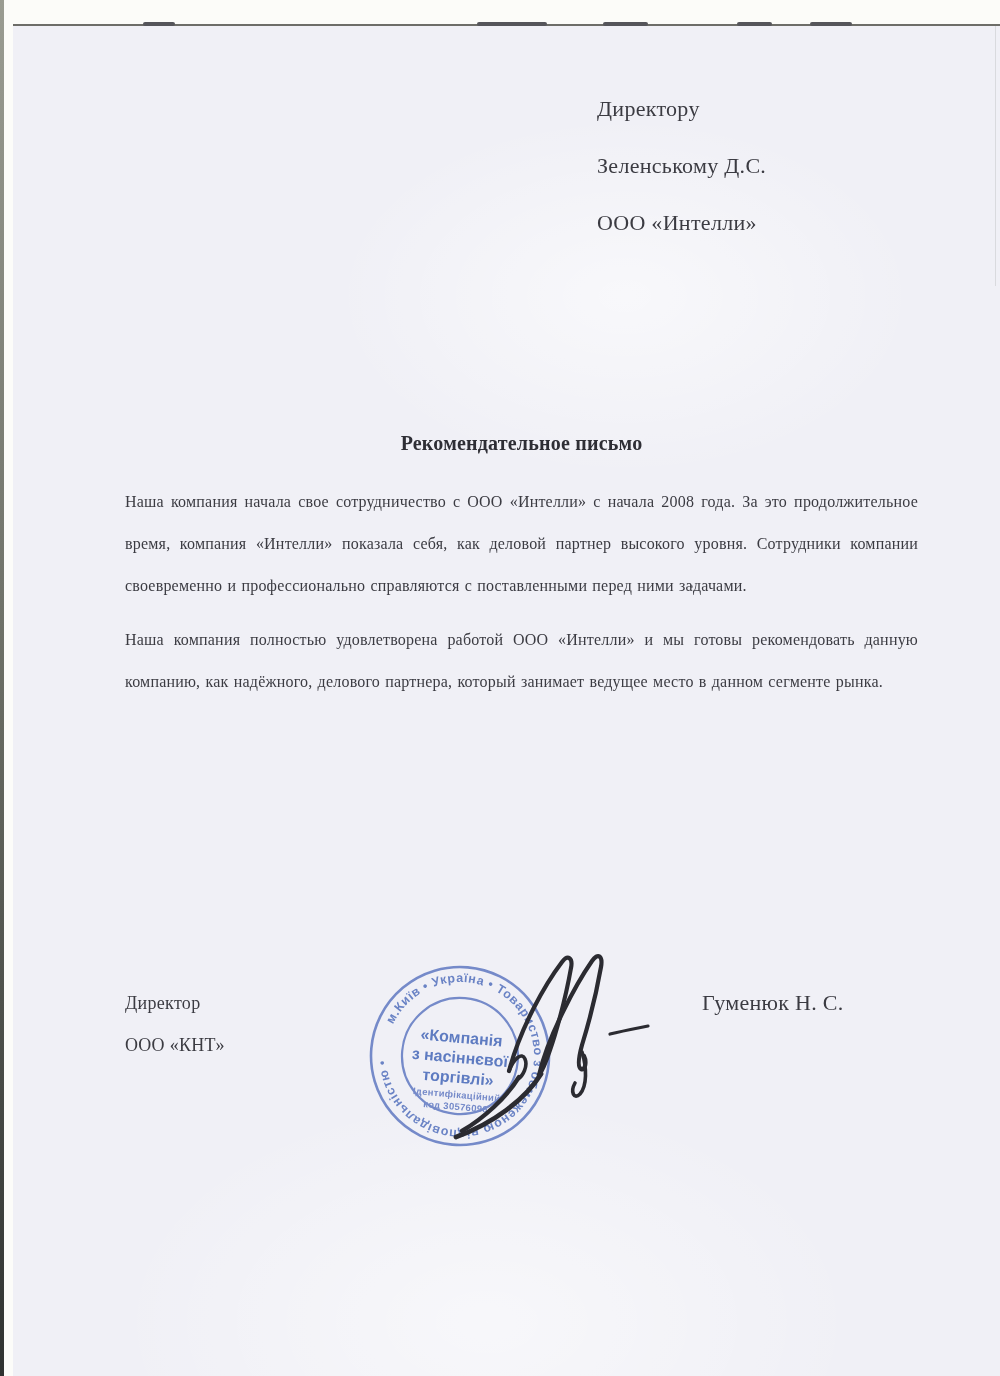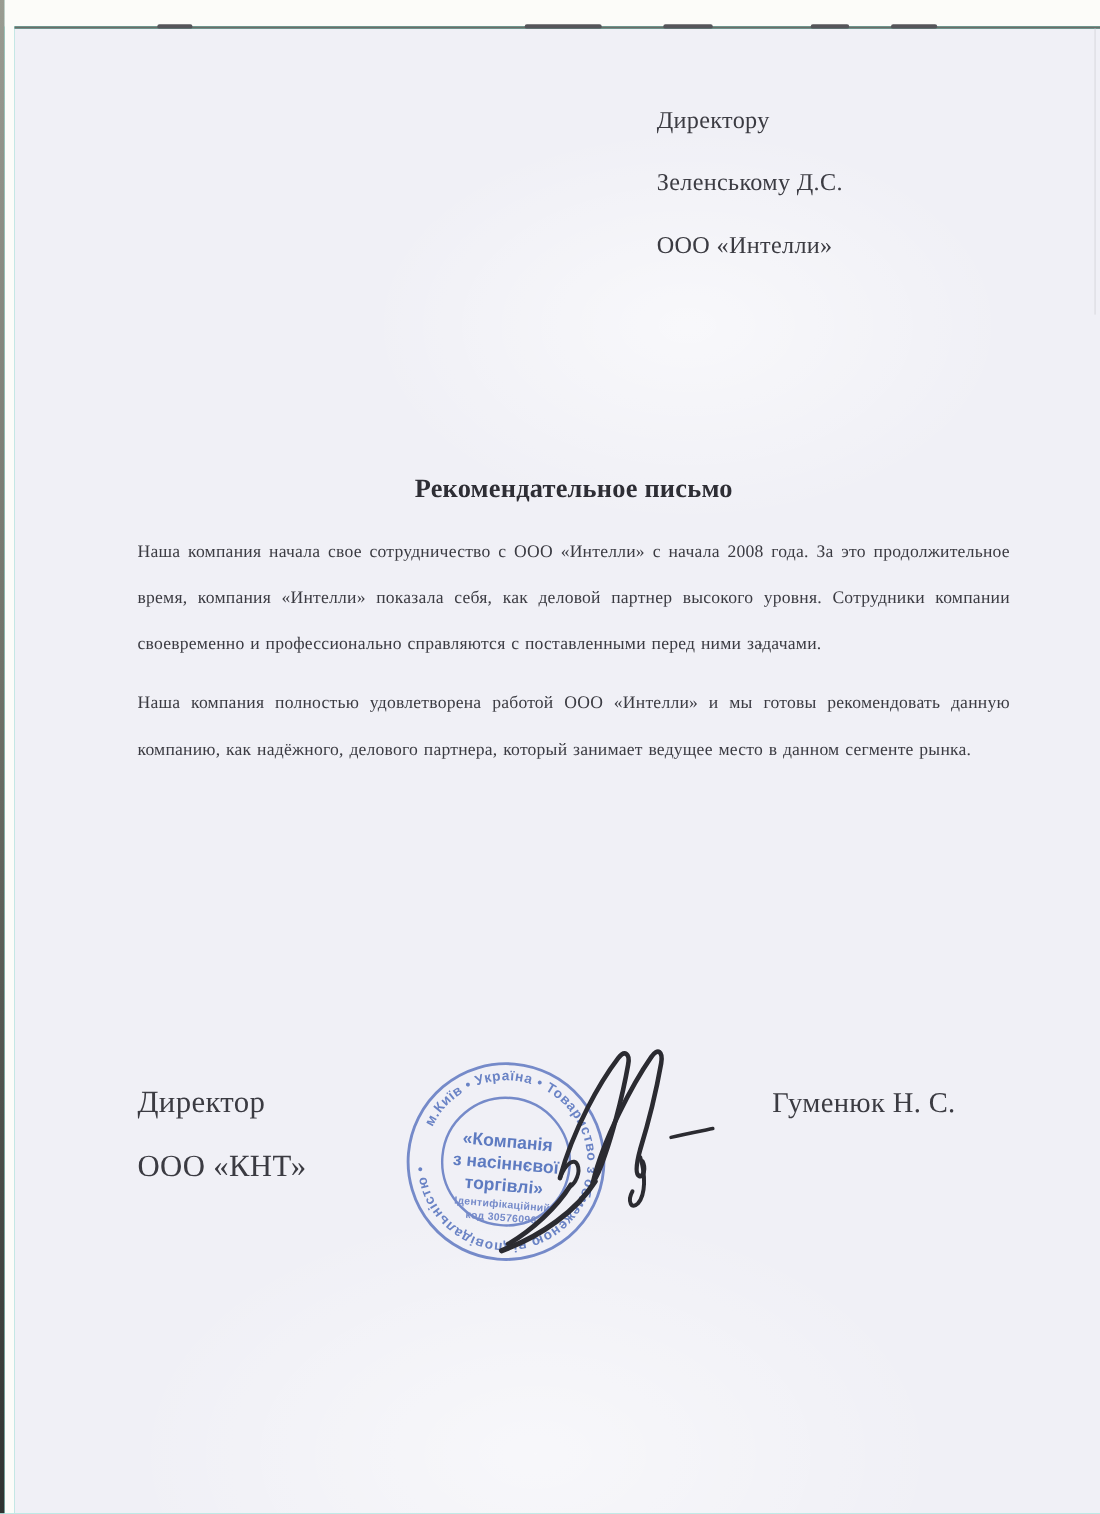--- a/index.html
+++ b/index.html
@@ -1,18 +1,18 @@
 <!DOCTYPE html>
 <html><head>
 <meta charset="utf-8">
 <style>
   html,body{margin:0;padding:0;background:#ffffff;}
   .scan{
     position:relative;width:1000px;height:1376px;overflow:hidden;
-    background:#14b8a6;
+    background:#f97316;
     font-family:"Liberation Serif", serif;
   }
   
   .page{
     position:absolute;left:13px;top:26px;right:0;bottom:0;
     background:
       radial-gradient(ellipse 420px 260px at 62% 20%, rgba(255,255,255,.55), rgba(255,255,255,0) 70%),
       radial-gradient(ellipse 520px 320px at 48% 96%, rgba(255,255,255,.5), rgba(255,255,255,0) 72%),
       #f0f0f6;
   }
@@ -28,35 +28,35 @@
   .edge-right-line{position:absolute;left:995px;top:26px;width:1px;height:260px;background:#d9dade;}
   .speck{position:absolute;left:690px;top:585px;width:3px;height:3px;border-radius:50%;background:#8a8a92;}
 
   
   .recipient{
     position:absolute;left:597px;top:80px;
     font-size:22px;line-height:57px;color:#3b3b42;letter-spacing:.3px;
   }
   .title{
     position:absolute;left:125px;top:432px;width:793px;
-    text-align:center;font-size:24px;font-weight:bold;color:#2e2e35;letter-spacing:.2px;
+    text-align:center;font-size:20px;font-weight:bold;color:#2e2e35;letter-spacing:.2px;
   }
   .body-text{
     position:absolute;left:125px;top:481px;width:793px;
     font-size:16px;line-height:42px;color:#3b3b42;text-align:justify;word-spacing:1px;letter-spacing:.2px;
   }
   .body-text p{margin:0 0 12px 0;}
   .signoff{
     position:absolute;left:125px;top:982px;
-    font-size:28px;line-height:42px;color:#3b3b42;letter-spacing:.3px;font-family:Liberation Serif, serif;
+    font-size:18px;line-height:42px;color:#3b3b42;letter-spacing:.3px;font-family:Liberation Serif, serif;
   }
-  .signoff .company{margin-top:16px;}
+  .signoff .company{margin-top:0;}
   .signer-name{
     position:absolute;left:702px;top:982px;
-    font-size:26px;line-height:42px;color:#3b3b42;letter-spacing:.3px;
+    font-size:22px;line-height:42px;color:#3b3b42;letter-spacing:.3px;
   }
   .stamp-wrap{position:absolute;left:358px;top:954px;width:204px;height:204px;opacity:.92;}
   .sig-wrap{position:absolute;left:398px;top:928px;width:270px;height:235px;}
   .stamp-ring-text{
     font-family:"Liberation Sans", sans-serif;font-weight:bold;
     font-size:12.5px;letter-spacing:.6px;fill:#5f7ac1;
   }
   .stamp-center{
     font-family:"Liberation Sans", sans-serif;font-weight:bold;
     font-size:16px;fill:#5272bd;text-anchor:middle;

